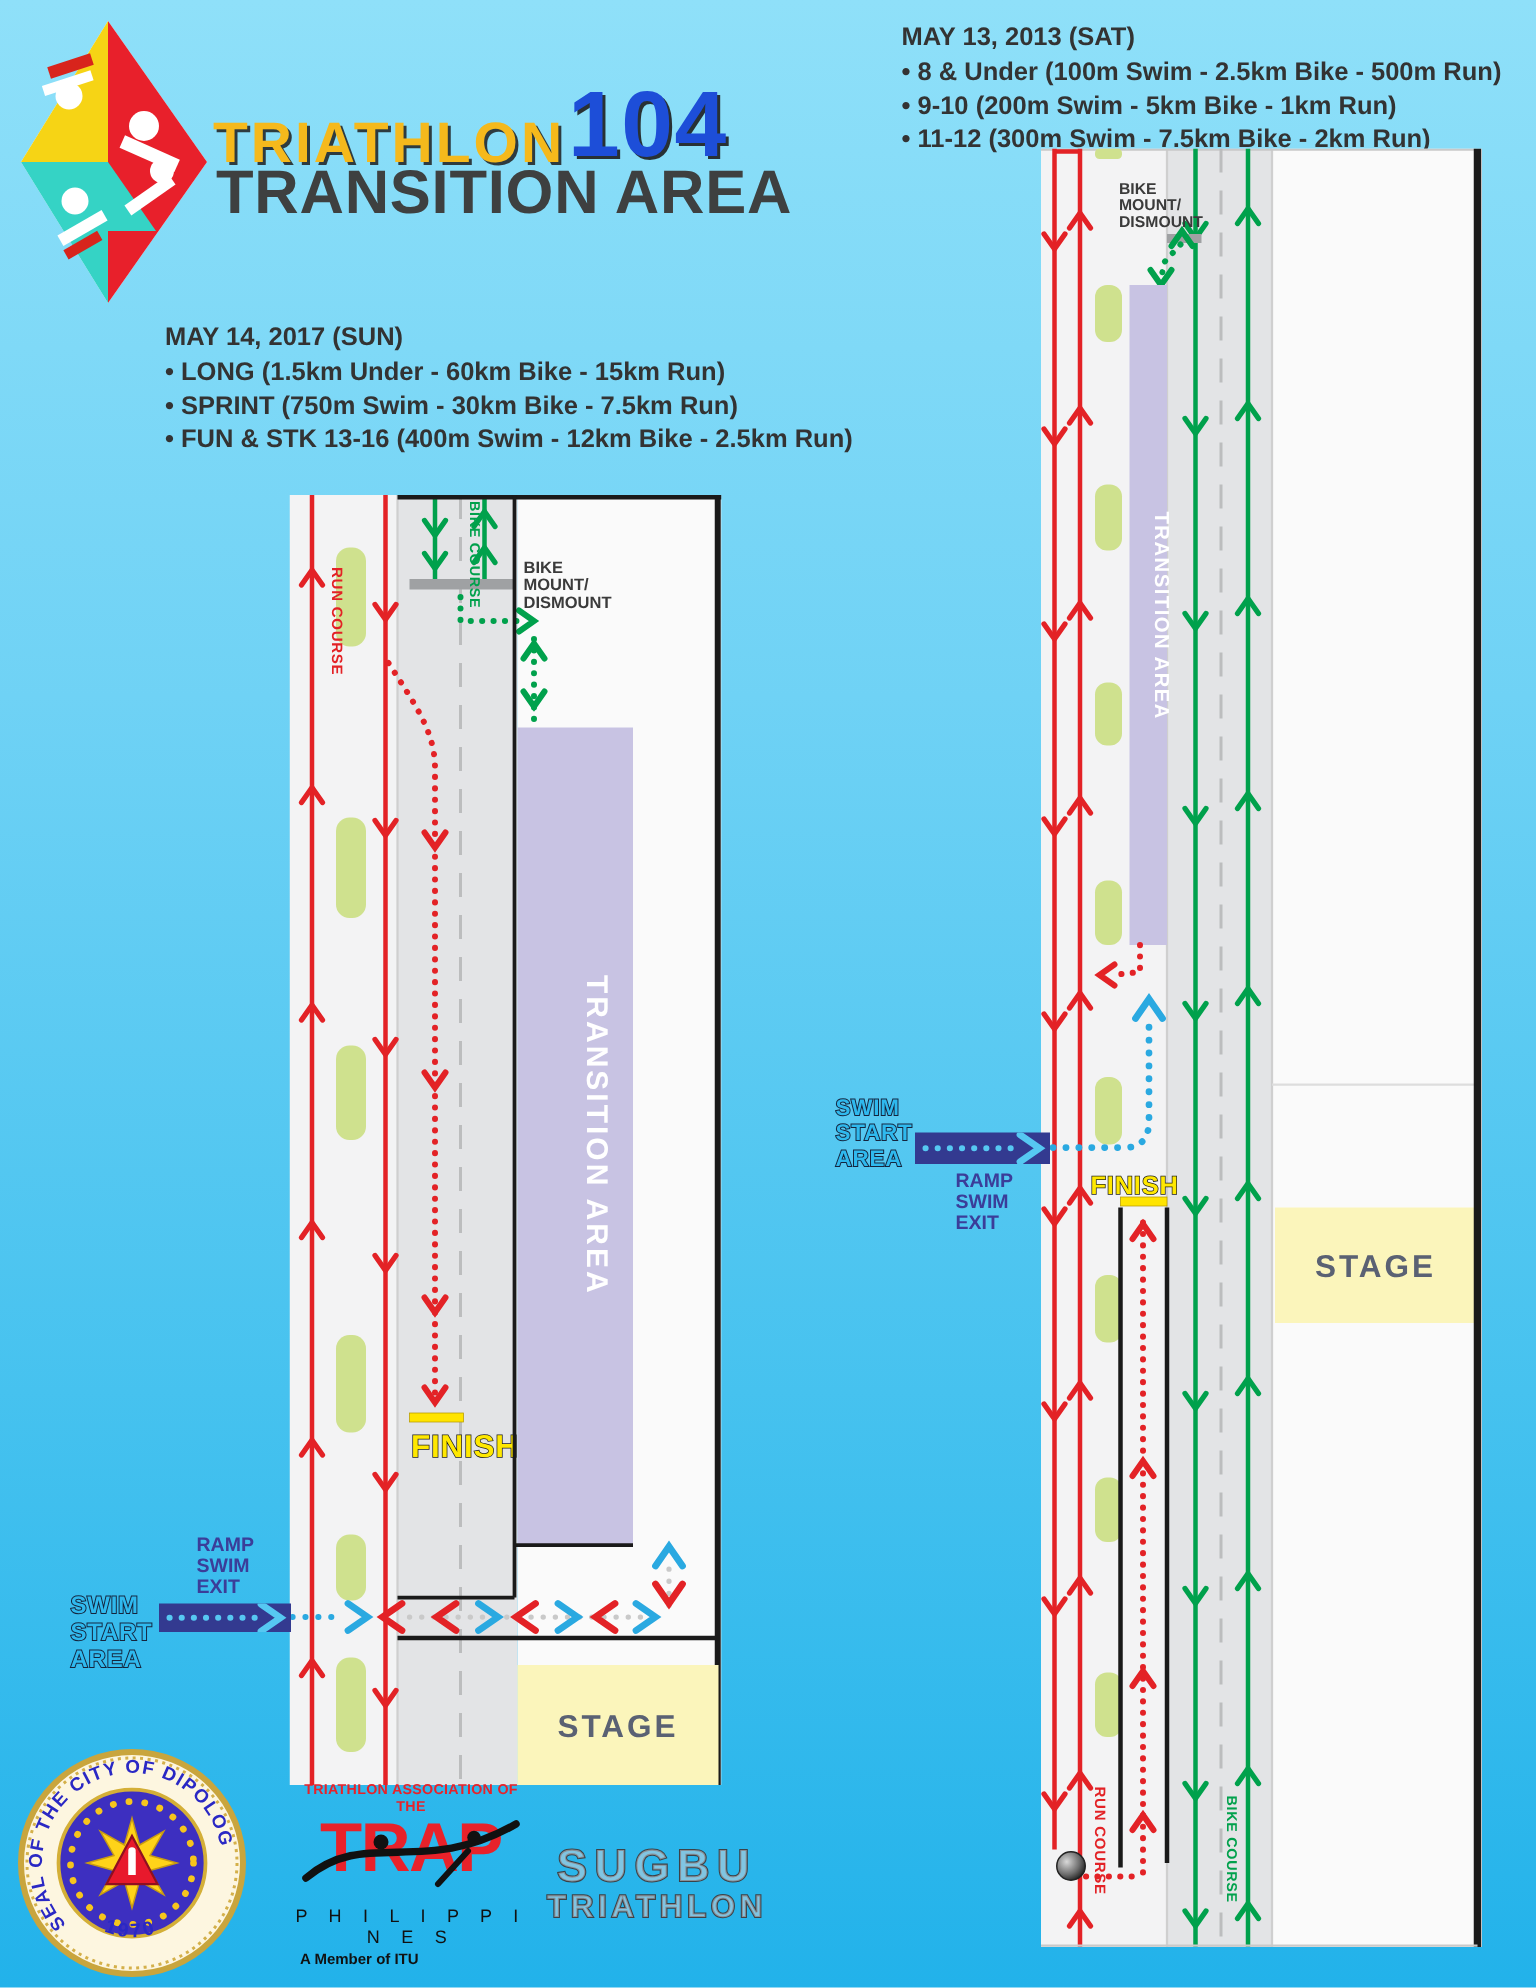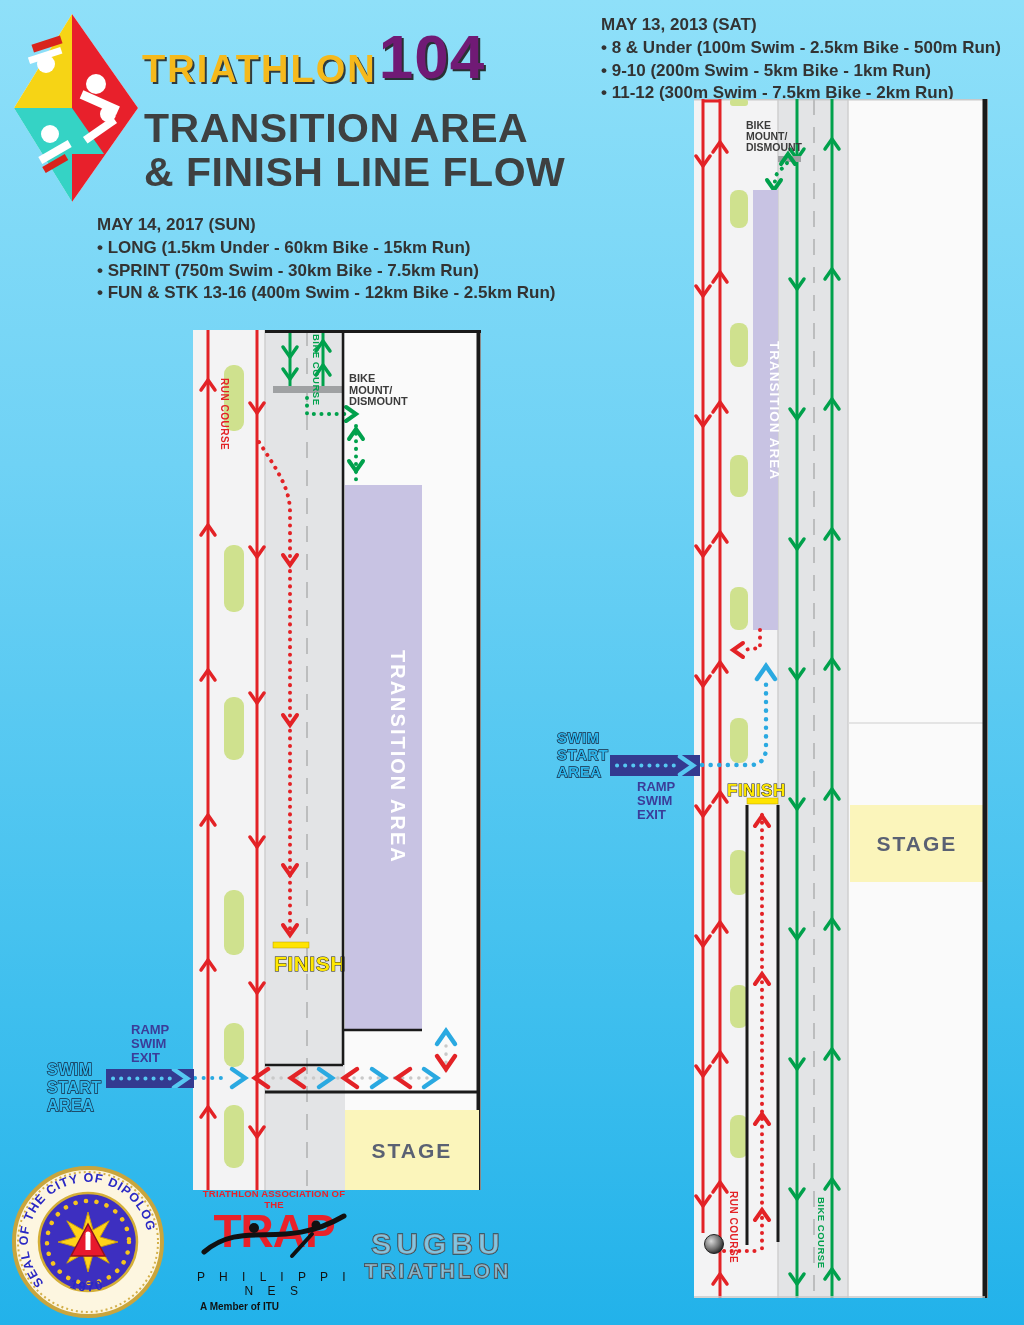--- a/index.html
+++ b/index.html
@@ -4,21 +4,21 @@
 <style>
   html,body{margin:0;padding:0;}
   body{width:1024px;height:1325px;position:relative;overflow:hidden;
        font-family:"Liberation Sans", sans-serif;
        background:linear-gradient(180deg,#8fe0f9 0%,#6fd2f5 35%,#46c2ef 70%,#22b2ea 100%);}
   .abs{position:absolute;}
   
   .brand{left:142px;top:26px;display:flex;align-items:flex-end;line-height:1;}
   .brand .p1{font-size:43px;font-weight:bold;color:#36d8d0;letter-spacing:2px;text-shadow:2px 2px 0 rgba(30,30,30,.85);}
   .brand .p2{font-size:38px;font-weight:bold;color:#f5b91c;letter-spacing:2px;text-shadow:2px 2px 0 rgba(30,30,30,.85);}
-  .brand .p3{font-size:62px;font-weight:bold;color:#701a75;letter-spacing:1px;margin-left:2px;text-shadow:2px 2px 0 rgba(30,30,30,.9);}
+  .brand .p3{font-size:62px;font-weight:bold;color:#1d4ed8;letter-spacing:1px;margin-left:2px;text-shadow:2px 2px 0 rgba(30,30,30,.9);margin-top:27px;}
   .main-title{left:144px;top:106px;font-size:41px;font-weight:bold;color:#3e4040;line-height:1.08;letter-spacing:.5px;}
   .sched{font-size:17px;font-weight:bold;color:#333;line-height:1.32;}
   .sched .h{margin-bottom:1px;}
   
   .ramp-label{font-size:13px;font-weight:bold;color:#3b3d99;line-height:1.08;}
   .navy-ramp{background:#333a90;}
   
   .trap{left:196px;top:1188px;width:156px;text-align:center;color:#111;}
   .trap .l1{font-size:9.5px;font-weight:bold;color:#e8222a;letter-spacing:.2px;}
   .trap .name{font-size:46px;font-weight:bold;color:#e8222a;letter-spacing:-1px;line-height:.95;position:relative;}
@@ -65,31 +65,30 @@
   <circle cx="100" cy="108" r="8" fill="#ffffff"></circle>
 </svg>
 
 <div class="abs brand">
     <span class="p2">TRIATHLON</span>
     <span class="p3">104</span>
 </div>
 
 <div class="abs main-title">
   <div>TRANSITION AREA</div>
-  <div>&amp; FINISH LINE FLOW</div>
 </div>
 
 <div class="abs sched" style="left:601px;top:14px">
   <div class="h">MAY 13, 2013 (SAT)</div>
   <div>• 8 &amp; Under (100m Swim - 2.5km Bike - 500m Run)</div>
   <div>• 9-10 (200m Swim - 5km Bike - 1km Run)</div>
   <div>• 11-12 (300m Swim - 7.5km Bike - 2km Run)</div>
 </div>
 
-<div class="abs sched" style="left:97px;top:214px">
+<div class="abs sched" style="left:110px;top:214px">
   <div class="h">MAY 14, 2017 (SUN)</div>
   <div>• LONG (1.5km Under - 60km Bike - 15km Run)</div>
   <div>• SPRINT (750m Swim - 30km Bike - 7.5km Run)</div>
   <div>• FUN &amp; STK 13-16 (400m Swim - 12km Bike - 2.5km Run)</div>
 </div>
 
 <svg class="abs" style="left:193px;top:330px" width="288" height="860">
 
   <rect x="0" y="0" width="72" height="860" fill="#f3f3f4"></rect>
   <rect x="72" y="0" width="80" height="860" fill="#e3e4e6"></rect>

